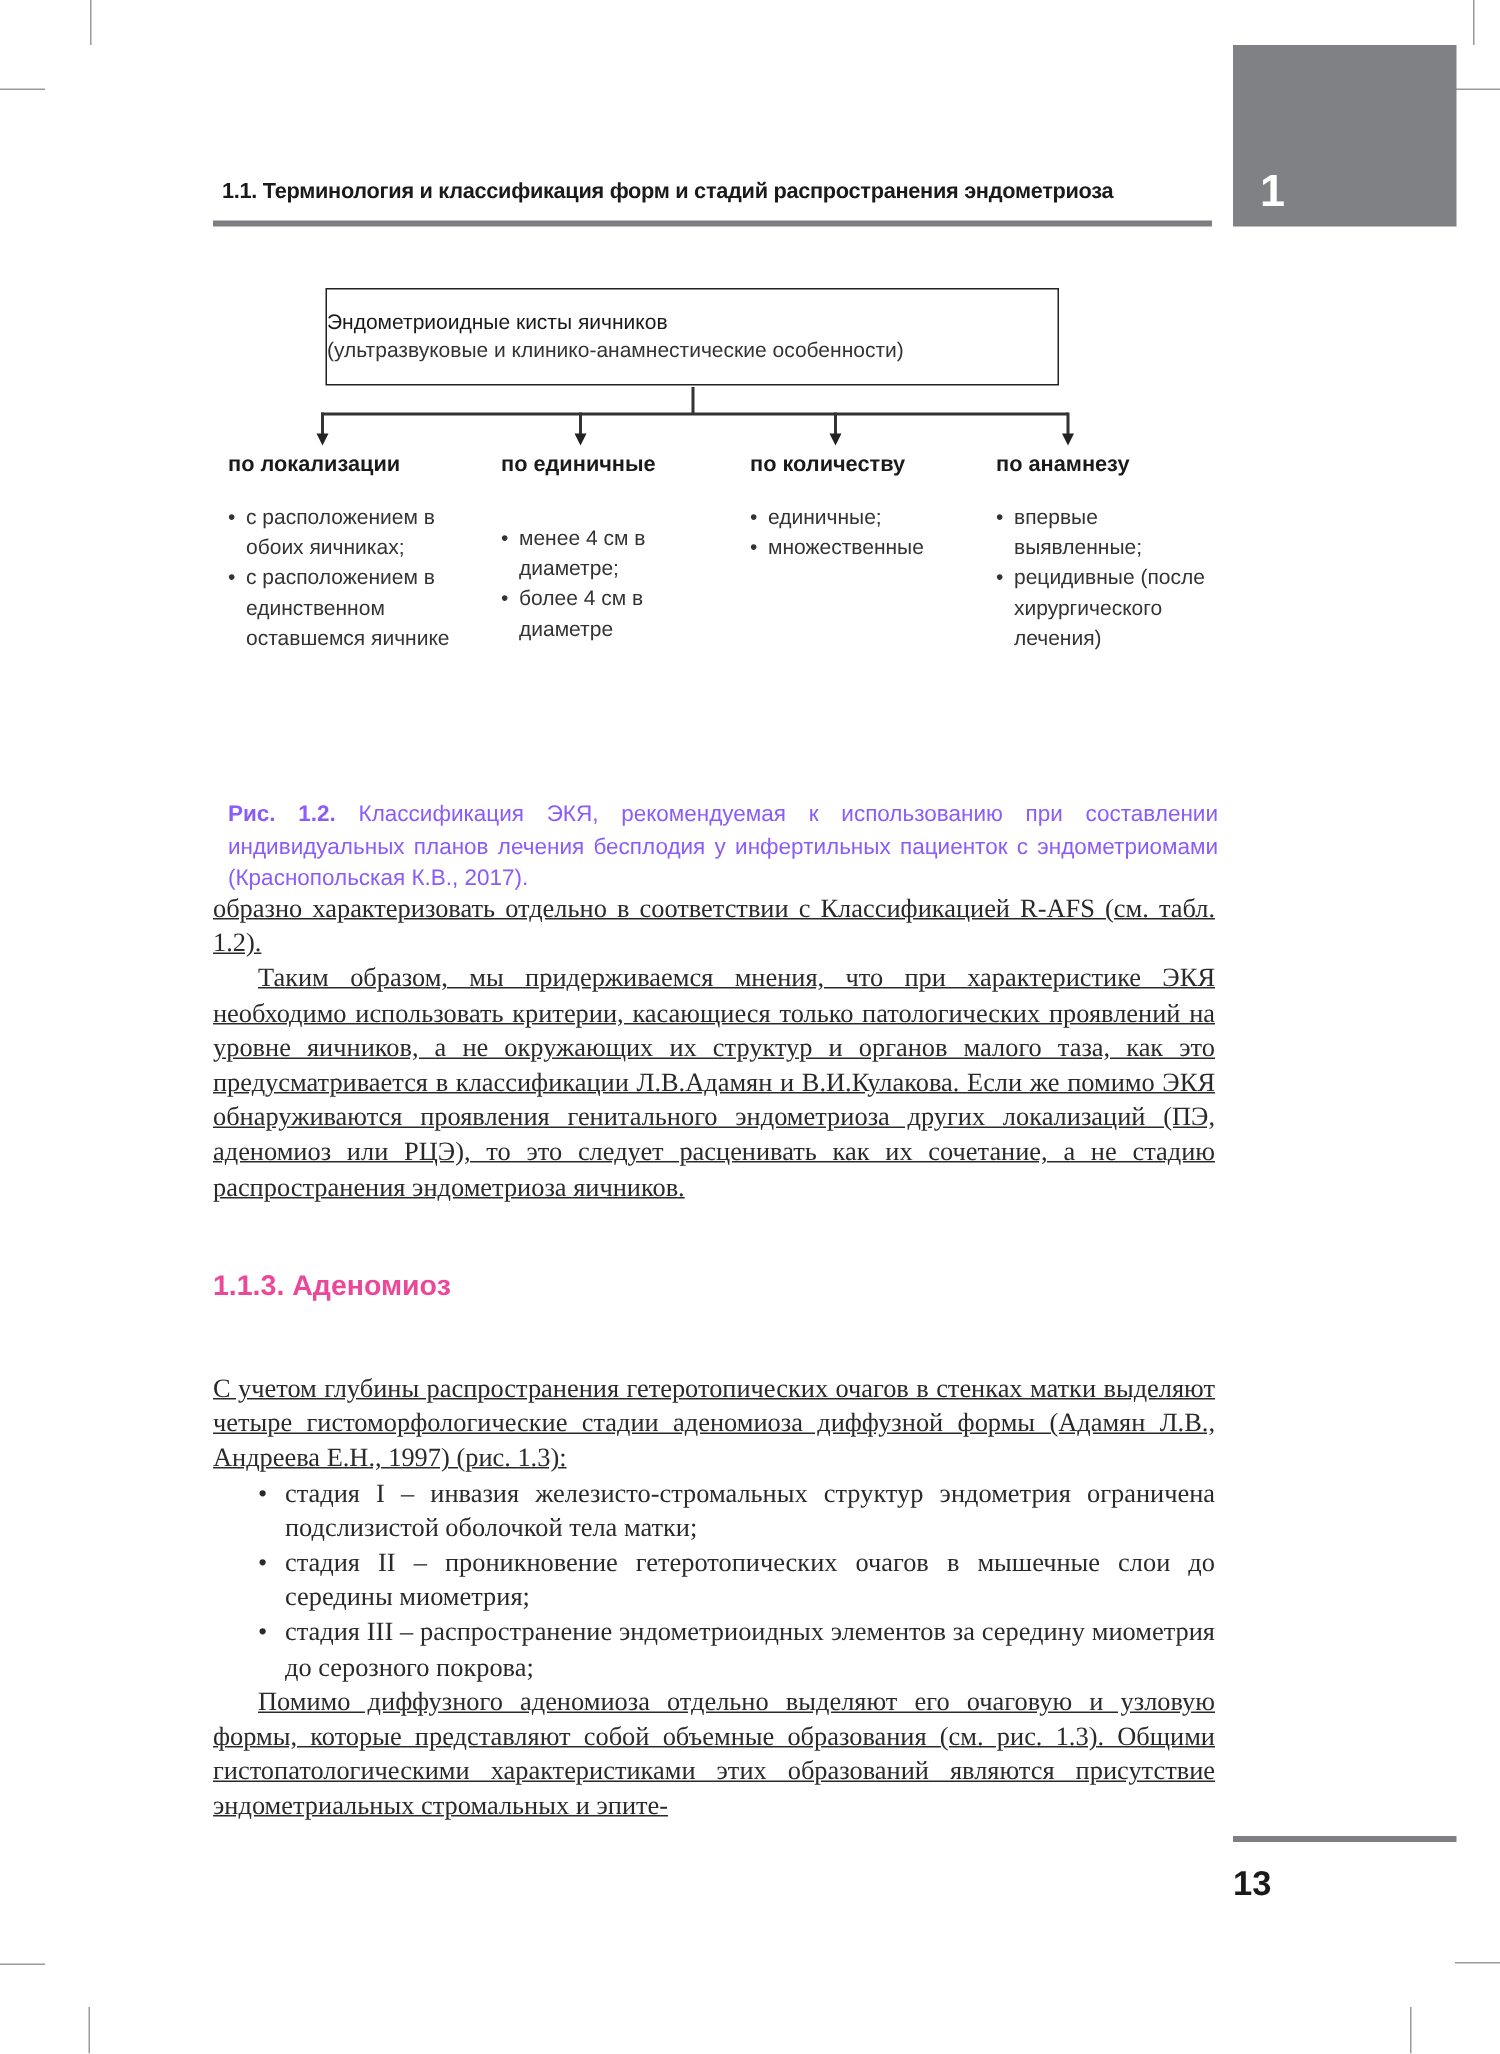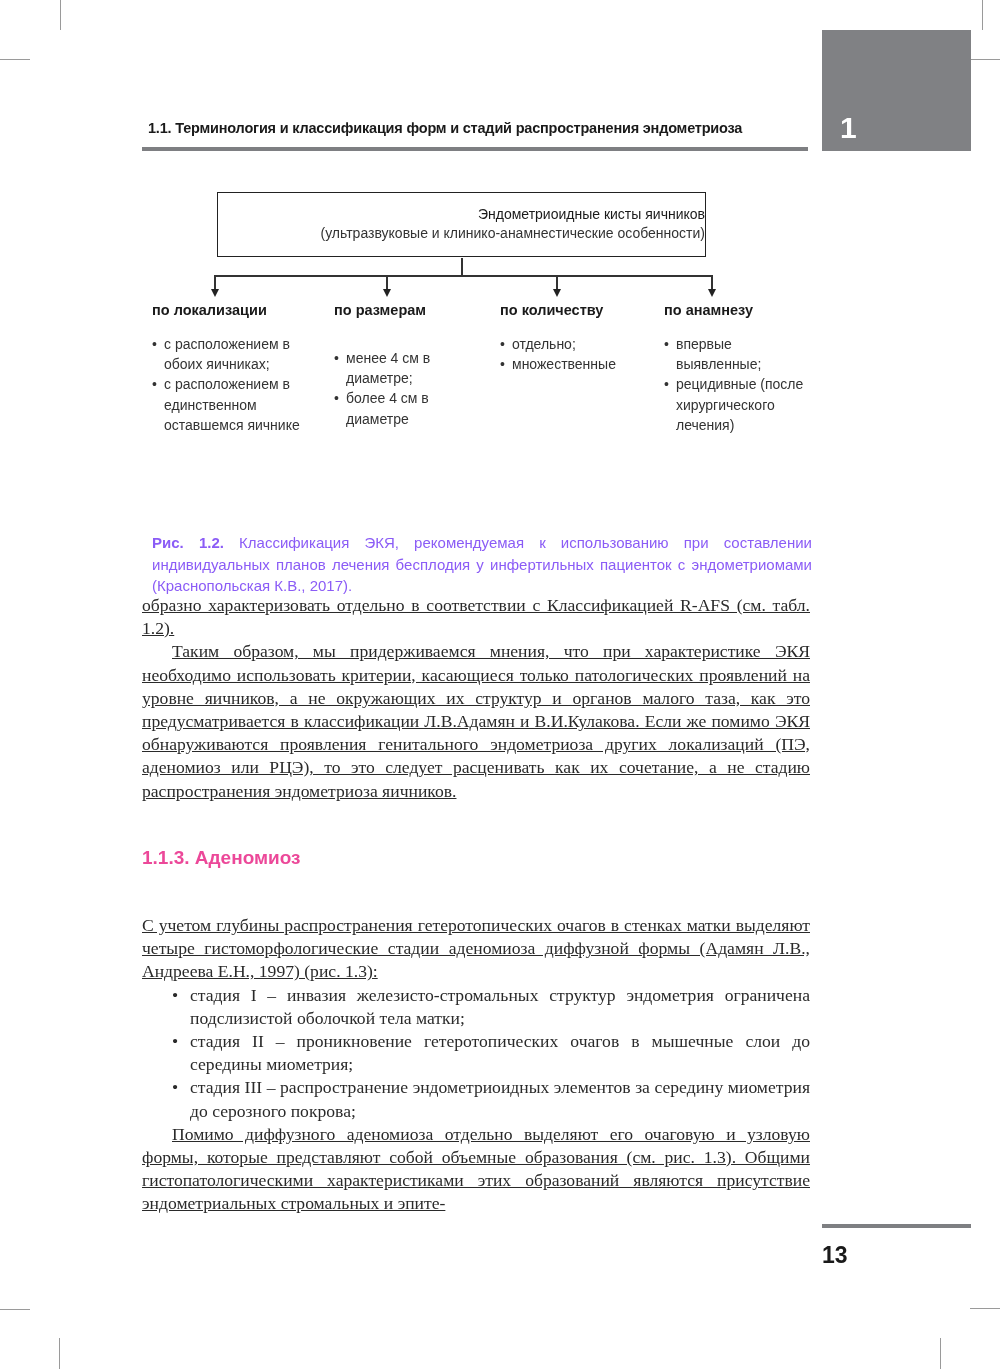--- a/index.html
+++ b/index.html
@@ -7,21 +7,21 @@
   .abs { position:absolute; }
   .crop { position:absolute; background:#9a9a9a; }
   .sans { font-family: "Liberation Sans", "DejaVu Sans", sans-serif; }
   .serif { font-family: "Liberation Serif", "DejaVu Serif", serif; }
 
   .running-head { left:148px; top:120px; width:660px; font-size:14.5px; font-weight:bold; white-space:nowrap; letter-spacing:-0.2px; transform-origin:left top; }
   .head-rule { left:142px; top:147px; width:666px; height:4px; background:#7e7f82; }
   .chapter-tab { left:822px; top:30px; width:149px; height:121px; background:#808184; }
   .chapter-num { position:absolute; left:18px; bottom:6px; color:#ffffff; font-size:30px; font-weight:bold; }
 
-  .diagram-box { left:217px; top:192px; width:487px; height:63px; border:1.5px solid #222; text-align:right; }
+  .diagram-box { left:217px; top:192px; width:487px; height:63px; border:1.5px solid #222; text-align:left; }
   .box-title { font-size:14px; margin-top:13px; }
   .box-sub { font-size:14px; margin-top:3px; color:#333; }
 
   .line { position:absolute; background:#333; }
   .arrow { position:absolute; width:0; height:0; border-left:4px solid transparent; border-right:4px solid transparent; border-top:8px solid #222; }
 
   .col-label { position:absolute; top:302px; font-size:14.5px; font-weight:bold; white-space:nowrap; }
   .col-list { position:absolute; top:334px; font-size:14px; line-height:20.2px; color:#333; list-style:none; margin:0; padding:0; }
   .col-list li { position:relative; padding-left:12px; }
   .col-list li::before { content:"•"; position:absolute; left:0; top:0; }
@@ -69,34 +69,34 @@
 <div class="line" style="left:214px;top:275px;width:1.5px;height:15px;"></div>
 <div class="line" style="left:386px;top:275px;width:1.5px;height:15px;"></div>
 <div class="line" style="left:556px;top:275px;width:1.5px;height:15px;"></div>
 <div class="line" style="left:711px;top:275px;width:1.5px;height:15px;"></div>
 <div class="arrow" style="left:211px;top:289px;"></div>
 <div class="arrow" style="left:383px;top:289px;"></div>
 <div class="arrow" style="left:553px;top:289px;"></div>
 <div class="arrow" style="left:708px;top:289px;"></div>
 
 <div class="col-label sans" style="left:152px;">по локализации</div>
-<div class="col-label sans" style="left:334px;">по размерам</div>
+<div class="col-label sans" style="left:334px;">по единичные</div>
 <div class="col-label sans" style="left:500px;">по количеству</div>
 <div class="col-label sans" style="left:664px;">по анамнезу</div>
 
 <ul class="col-list sans" style="left:152px;width:170px;">
   <li>с расположением в обоих яичниках;</li>
   <li>с расположением в единственном оставшемся яичнике</li>
 </ul>
 <ul class="col-list sans" style="left:334px;width:110px;margin-top:14px;">
   <li>менее 4 см в диаметре;</li>
   <li>более 4 см в диаметре</li>
 </ul>
 <ul class="col-list sans" style="left:500px;width:150px;">
-  <li>отдельно;</li>
+  <li>единичные;</li>
   <li>множественные</li>
 </ul>
 <ul class="col-list sans" style="left:664px;width:140px;">
   <li>впервые выявленные;</li>
   <li>рецидивные (после хирургического лечения)</li>
 </ul>
 
 <div class="abs caption sans">
   <b>Рис. 1.2.</b>
   <span>Классификация ЭКЯ, рекомендуемая к использованию при составлении индивидуальных планов лечения бесплодия у инфертильных пациенток с эндометриомами (Краснопольская К.В., 2017).</span>

